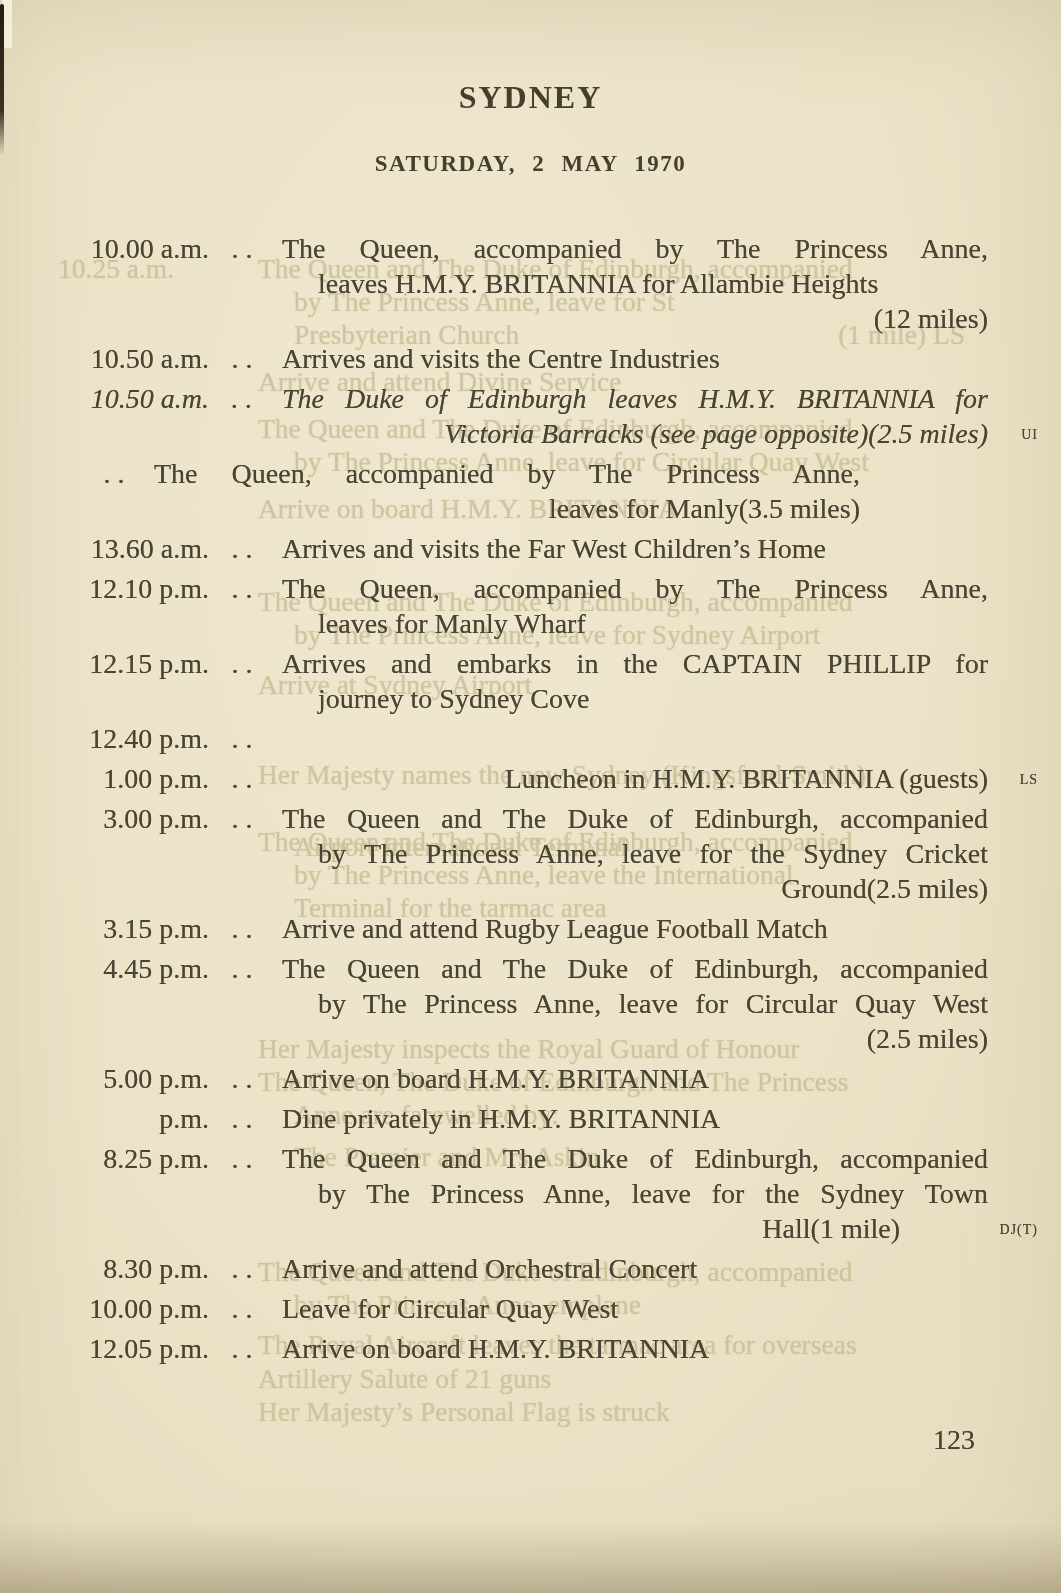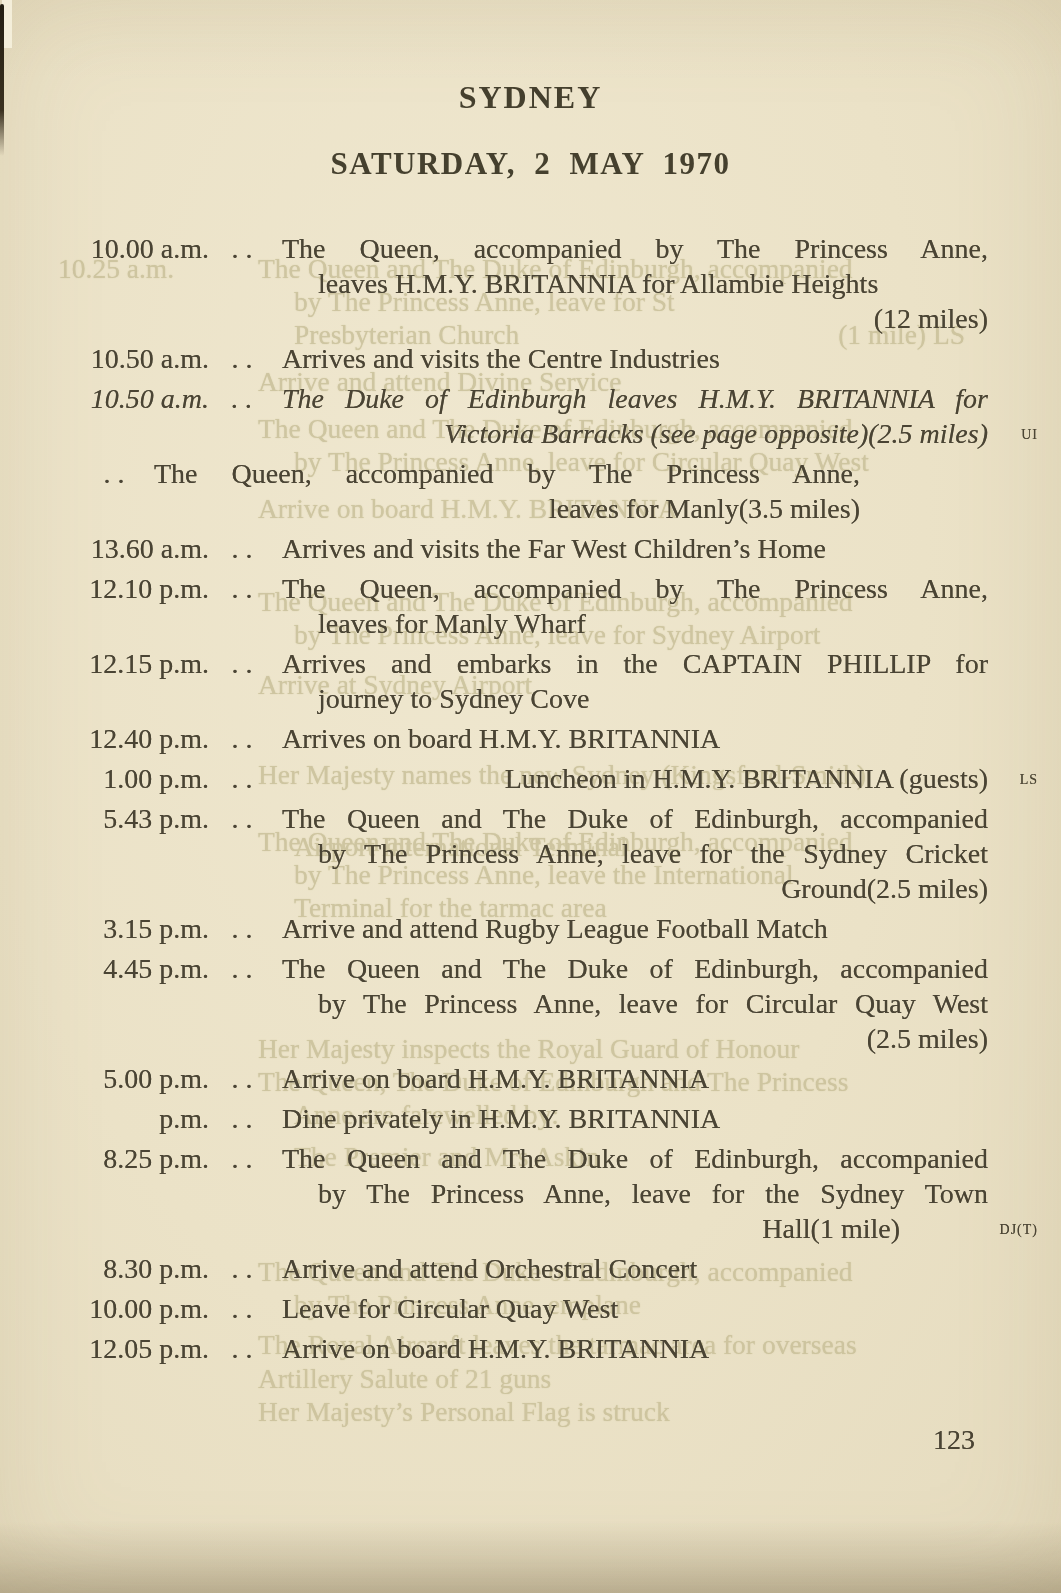--- a/index.html
+++ b/index.html
@@ -36,21 +36,21 @@
 
   .content { position: absolute; inset: 0; }
 
   .header { text-align: center; padding-top: 80px; color: #45402e; }
   .h-title {
     font-size: 32px; line-height: 34px; font-weight: bold;
     letter-spacing: 2px;
   }
   .h-sub {
     margin-top: 33px;
-    font-size: 31px; line-height: 34px; font-weight: bold;
+    font-size: 23px; line-height: 34px; font-weight: bold;
     letter-spacing: 1.5px; word-spacing: 9px;
   }
 
   .schedule {
     position: relative;
     margin-top: 50px; padding-left: 57px; width: 907px;
     color: #4a4434;
     margin-left: 24px;
   }
   .entry {
@@ -187,36 +187,33 @@
           <div class="time">12.15 p.m.</div>
           <div class="dots">..</div>
           <div class="body">
             <div class="line justify"><span class="text">Arrives and embarks in the CAPTAIN PHILLIP for</span></div>
             <div class="line indent"><span class="text">journey to Sydney Cove</span></div>
           </div>
         </div>
         <div class="entry">
           <div class="time">12.40 p.m.</div>
           <div class="dots">..</div>
-          <div class="body">
-            <div class="line"><span class="text">Arrives on board H.M.Y. BRITANNIA</span></div>
-          </div>
         </div>
         <div class="entry">
           <div class="time">1.00 p.m.</div>
           <div class="dots">..</div>
           <div class="body">
             <div class="line flexline">
               <span class="text">Luncheon in H.M.Y. BRITANNIA (guests)</span>
               <span class="marker">LS</span>
             </div>
           </div>
         </div>
         <div class="entry">
-          <div class="time">5.43 p.m.</div>
+          <div class="time">3.00 p.m.</div>
           <div class="dots">..</div>
           <div class="body">
             <div class="line justify"><span class="text">The Queen and The Duke of Edinburgh, accompanied</span></div>
             <div class="line indent justify"><span class="text">by The Princess Anne, leave for the Sydney Cricket</span></div>
             <div class="line indent flexline">
               <span class="text">Ground</span>
               <span class="miles">(2.5 miles)</span>
             </div>
           </div>
         </div>

